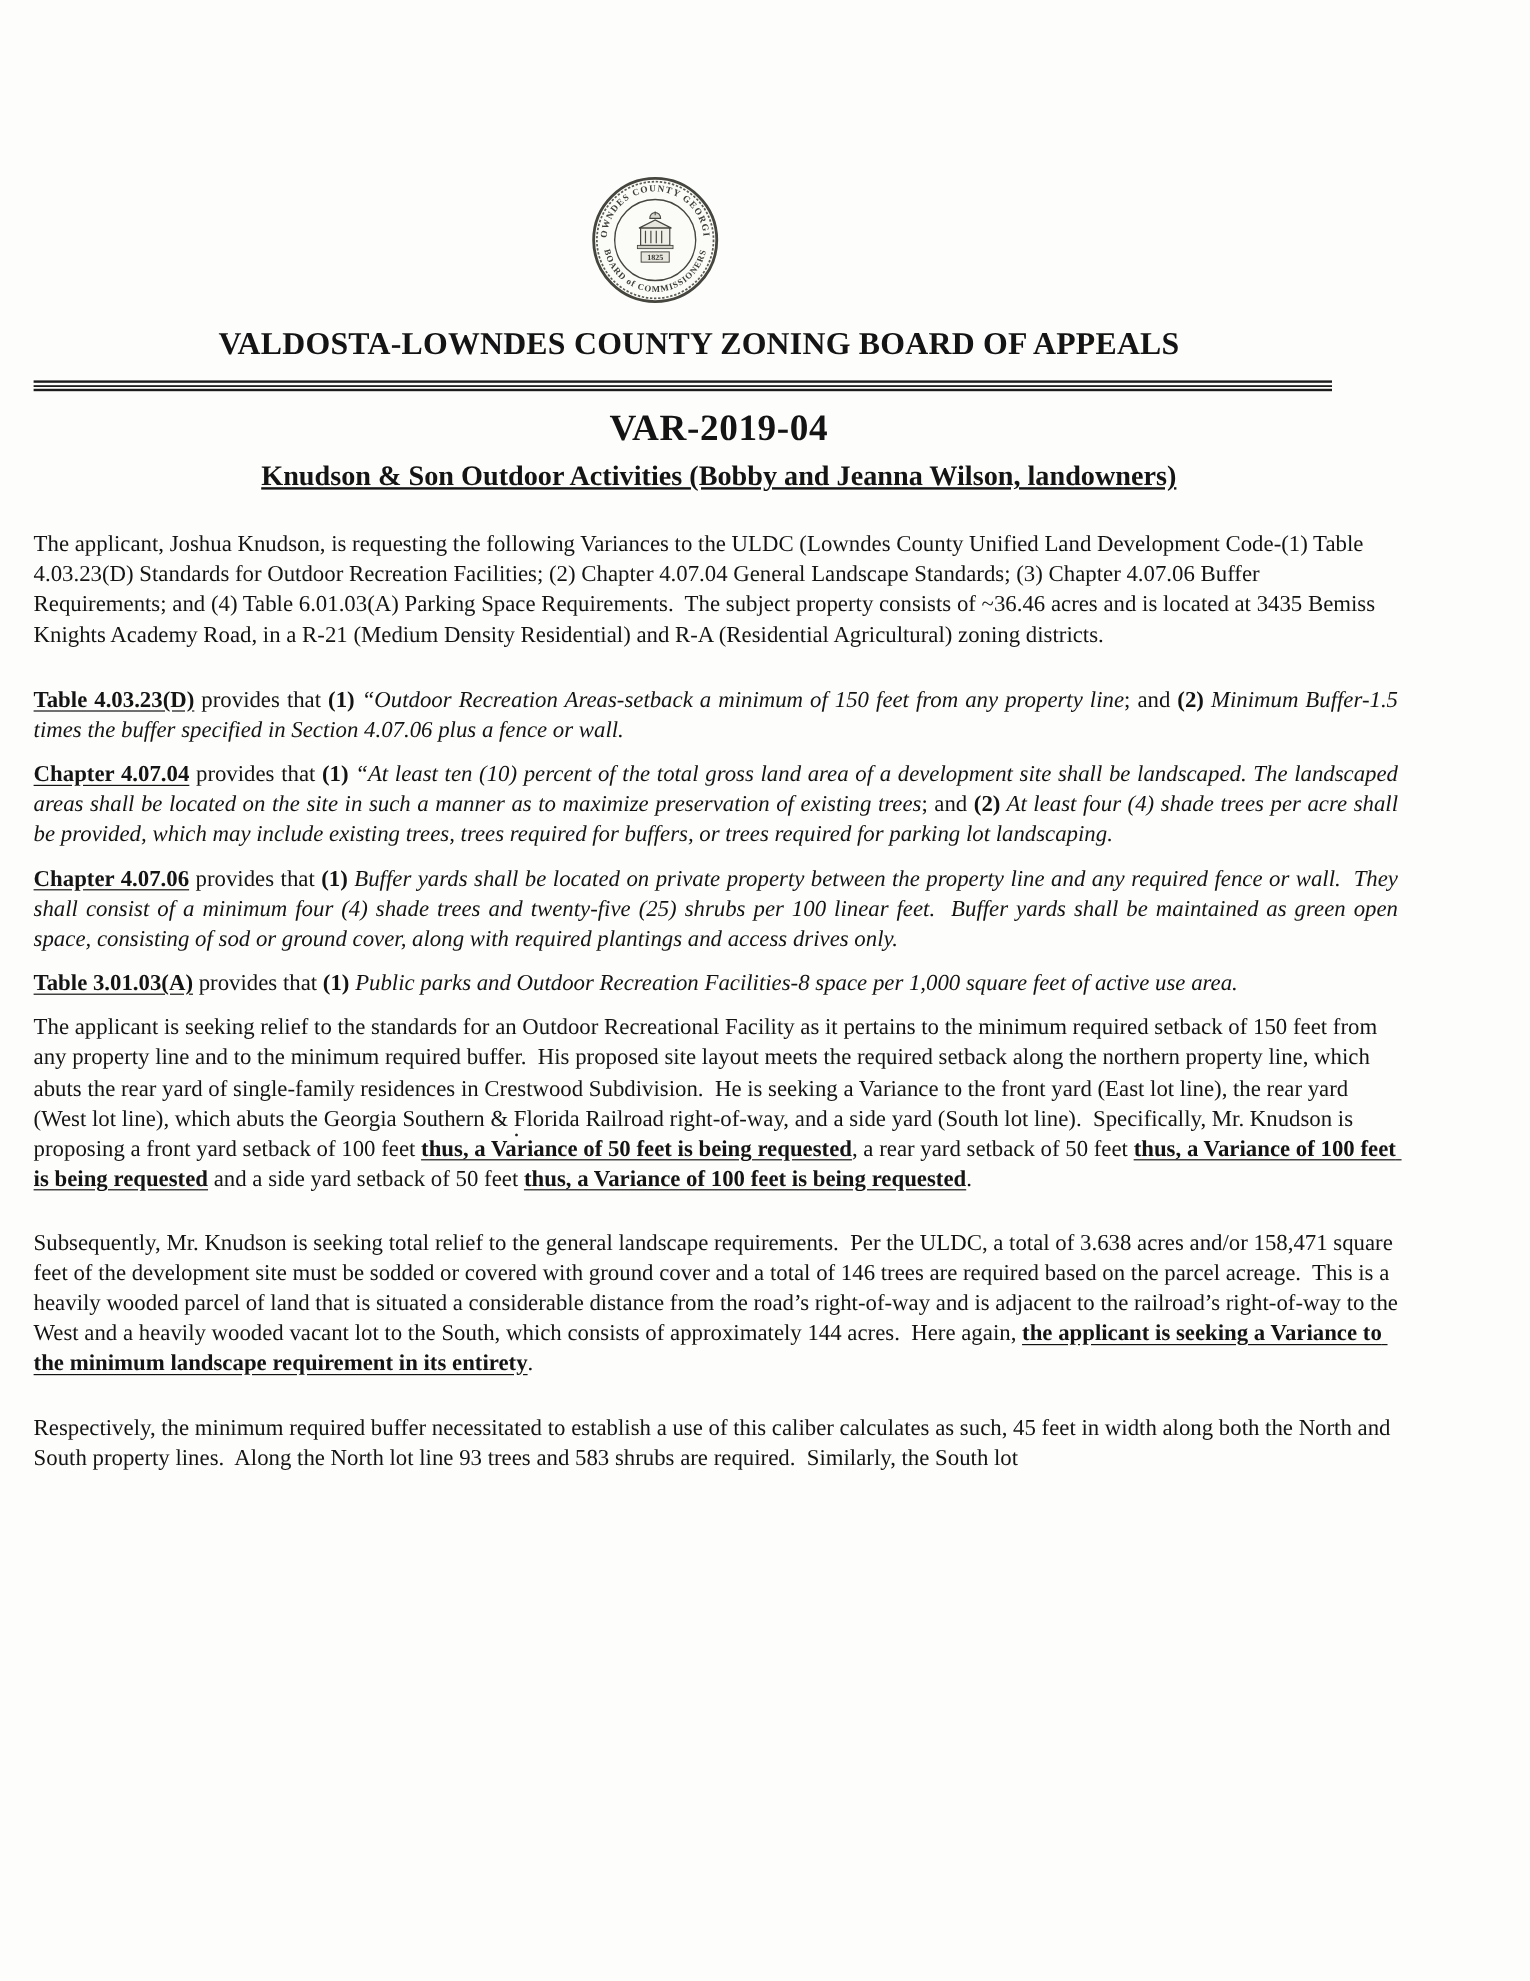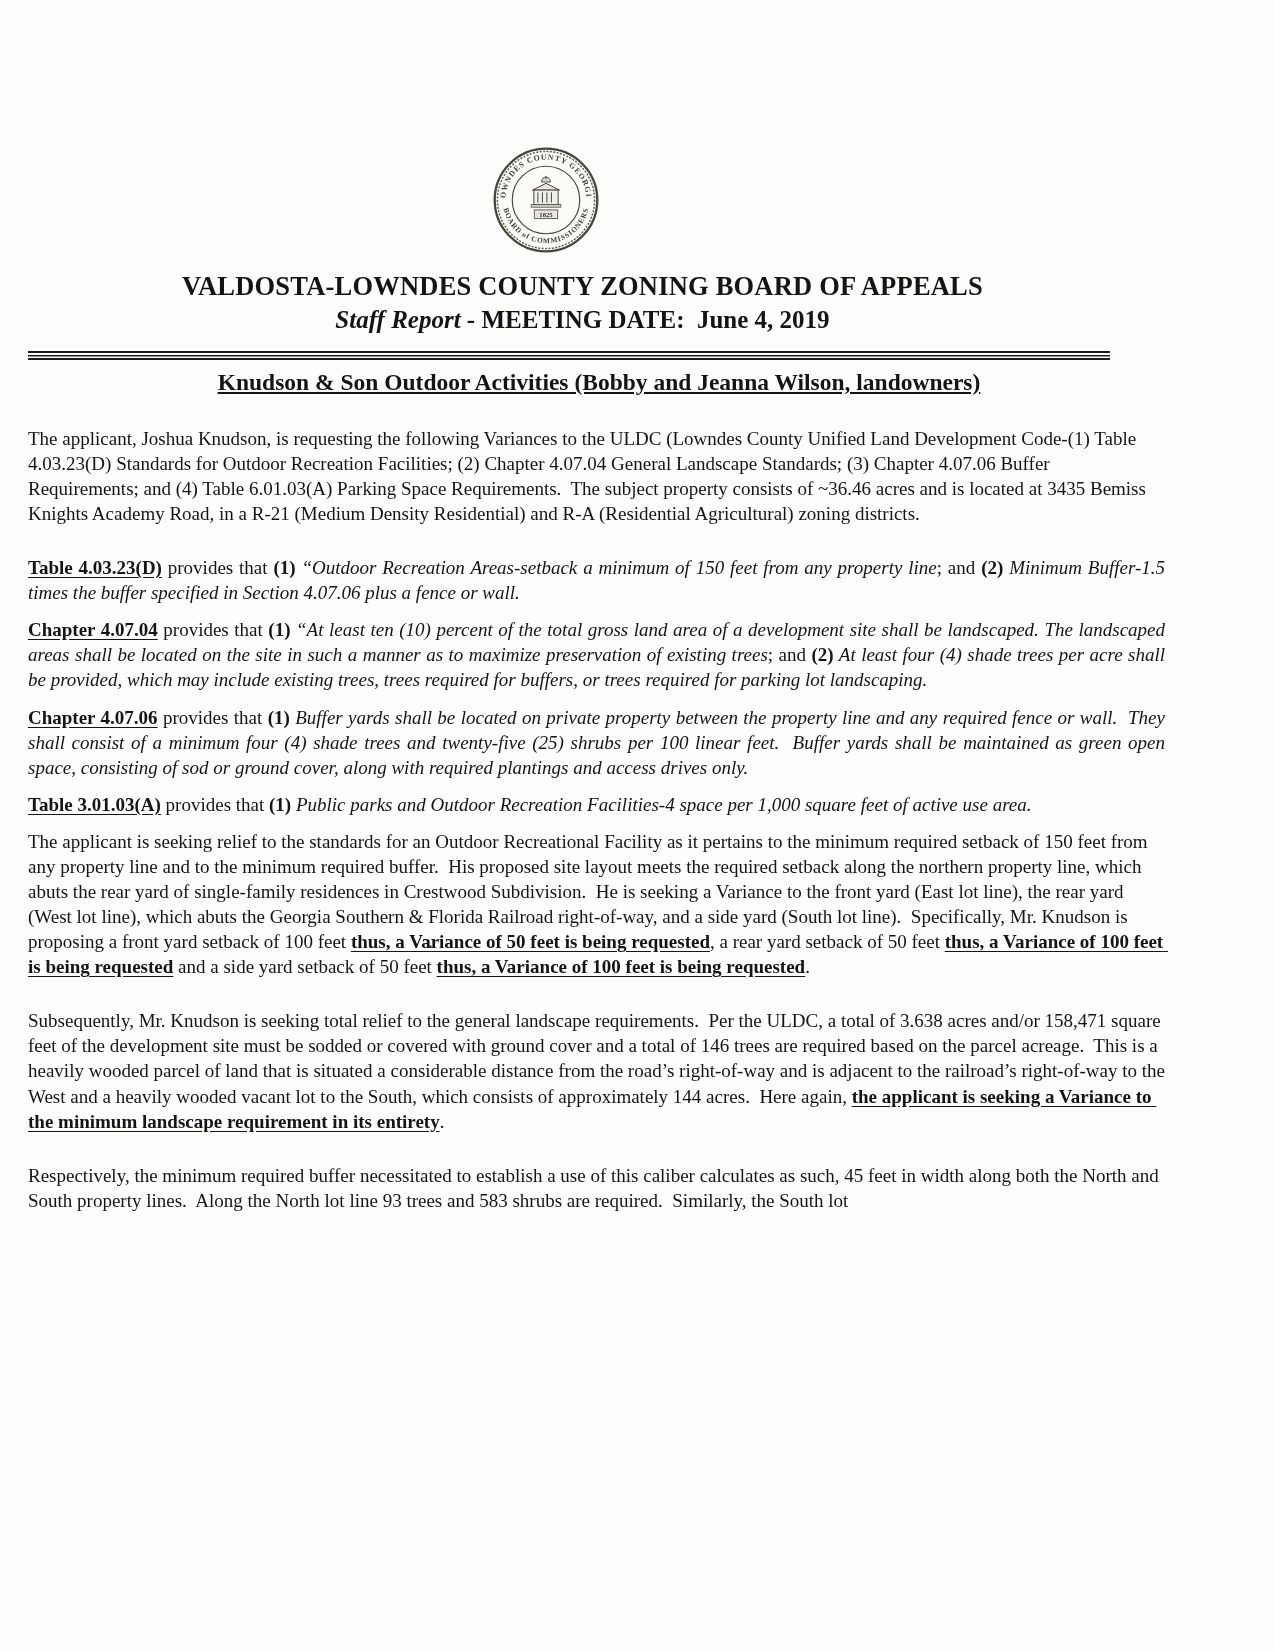--- a/index.html
+++ b/index.html
@@ -107,35 +107,35 @@
       </g>
       <g>
         <rect x="47" y="71" width="26" height="9.5" fill="#e6e6de" stroke="#46463f" stroke-width="0.9"></rect>
         <text x="60" y="78.6" text-anchor="middle" font-size="7.4" font-weight="bold" font-family="Liberation Serif, serif" fill="#33332e">1825</text>
       </g>
     </svg>
   </div>
 
   <div class="header-text">
     <div class="org-line">VALDOSTA-LOWNDES COUNTY ZONING BOARD OF APPEALS</div>
-    <div class="meeting-line"><span class="staff-report">Staff Report</span><span> - MEETING DATE:  June 4, 2019</span></div>
   </div>
 
   <div class="divider"></div>
 
   <div class="title-block">
+    <div class="case-number">VAR-2019-04</div>
     <div class="applicant-line">Knudson &amp; Son Outdoor Activities (Bobby and Jeanna Wilson, landowners)</div>
   </div>
 
   <div class="document-body">
       <p class="para kind-body"><span>The applicant, Joshua Knudson, is requesting the following Variances to the ULDC (Lowndes County Unified Land Development Code-(1) Table 4.03.23(D) Standards for Outdoor Recreation Facilities; (2) Chapter 4.07.04 General Landscape Standards; (3) Chapter 4.07.06 Buffer Requirements; and (4) Table 6.01.03(A) Parking Space Requirements.  The subject property consists of ~36.46 acres and is located at 3435 Bemiss Knights Academy Road, in a R-21 (Medium Density Residential) and R-A (Residential Agricultural) zoning districts.</span></p>
       <p class="para kind-citation"><span class="seg-bu">Table 4.03.23(D)</span><span> provides that </span><span class="seg-b">(1)</span><span class="seg-i"> “Outdoor Recreation Areas-setback a minimum of 150 feet from any property line</span><span>; and </span><span class="seg-b">(2)</span><span class="seg-i"> Minimum Buffer-1.5 times the buffer specified in Section 4.07.06 plus a fence or wall.</span></p>
       <p class="para kind-citation"><span class="seg-bu">Chapter 4.07.04</span><span> provides that </span><span class="seg-b">(1)</span><span class="seg-i"> “At least ten (10) percent of the total gross land area of a development site shall be landscaped. The landscaped areas shall be located on the site in such a manner as to maximize preservation of existing trees</span><span>; and </span><span class="seg-b">(2)</span><span class="seg-i"> At least four (4) shade trees per acre shall be provided, which may include existing trees, trees required for buffers, or trees required for parking lot landscaping.</span></p>
       <p class="para kind-citation"><span class="seg-bu">Chapter 4.07.06</span><span> provides that </span><span class="seg-b">(1)</span><span class="seg-i"> Buffer yards shall be located on private property between the property line and any required fence or wall.  They shall consist of a minimum four (4) shade trees and twenty-five (25) shrubs per 100 linear feet.  Buffer yards shall be maintained as green open space, consisting of sod or ground cover, along with required plantings and access drives only.</span></p>
-      <p class="para kind-citation"><span class="seg-bu">Table 3.01.03(A)</span><span> provides that </span><span class="seg-b">(1)</span><span class="seg-i"> Public parks and Outdoor Recreation Facilities-4 space per 1,000 square feet of active use area.</span></p>
+      <p class="para kind-citation"><span class="seg-bu">Table 3.01.03(A)</span><span> provides that </span><span class="seg-b">(1)</span><span class="seg-i"> Public parks and Outdoor Recreation Facilities-8 space per 1,000 square feet of active use area.</span></p>
       <p class="para kind-body"><span>The applicant is seeking relief to the standards for an Outdoor Recreational Facility as it pertains to the minimum required setback of 150 feet from any property line and to the minimum required buffer.  His proposed site layout meets the required setback along the northern property line, which abuts the rear yard of single-family residences in Crestwood Subdivision.  He is seeking a Variance to the front yard (East lot line), the rear yard (West lot line), which abuts the Georgia Southern &amp; Florida Railroad right-of-way, and a side yard (South lot line).  Specifically, Mr. Knudson is proposing a front yard setback of 100 feet </span><span class="seg-bu">thus, a Variance of 50 feet is being requested</span><span>, a rear yard setback of 50 feet </span><span class="seg-bu">thus, a Variance of 100 feet is being requested</span><span> and a side yard setback of 50 feet </span><span class="seg-bu">thus, a Variance of 100 feet is being requested</span><span>.</span></p>
       <p class="para kind-body"><span>Subsequently, Mr. Knudson is seeking total relief to the general landscape requirements.  Per the ULDC, a total of 3.638 acres and/or 158,471 square feet of the development site must be sodded or covered with ground cover and a total of 146 trees are required based on the parcel acreage.  This is a heavily wooded parcel of land that is situated a considerable distance from the road’s right-of-way and is adjacent to the railroad’s right-of-way to the West and a heavily wooded vacant lot to the South, which consists of approximately 144 acres.  Here again, </span><span class="seg-bu">the applicant is seeking a Variance to the minimum landscape requirement in its entirety</span><span>.</span></p>
       <p class="para kind-body"><span>Respectively, the minimum required buffer necessitated to establish a use of this caliber calculates as such, 45 feet in width along both the North and South property lines.  Along the North lot line 93 trees and 583 shrubs are required.  Similarly, the South lot</span></p>
     </div>
 
   <div class="stray-dot">.</div>
 
 </div>
 
 </body></html>

